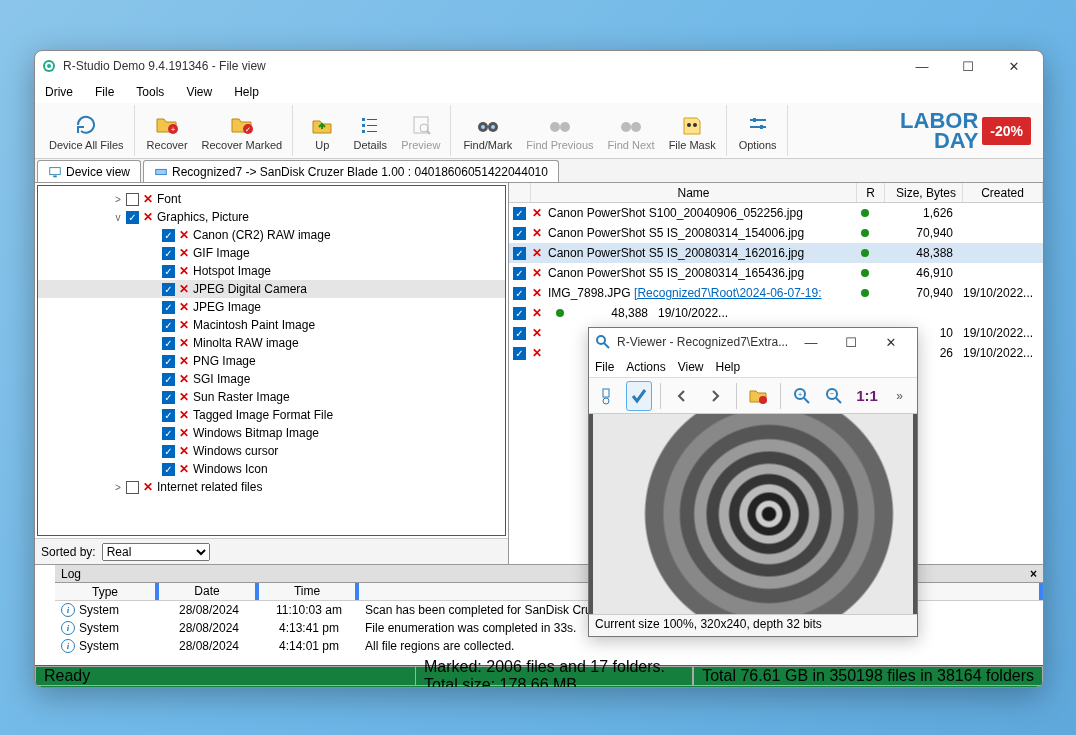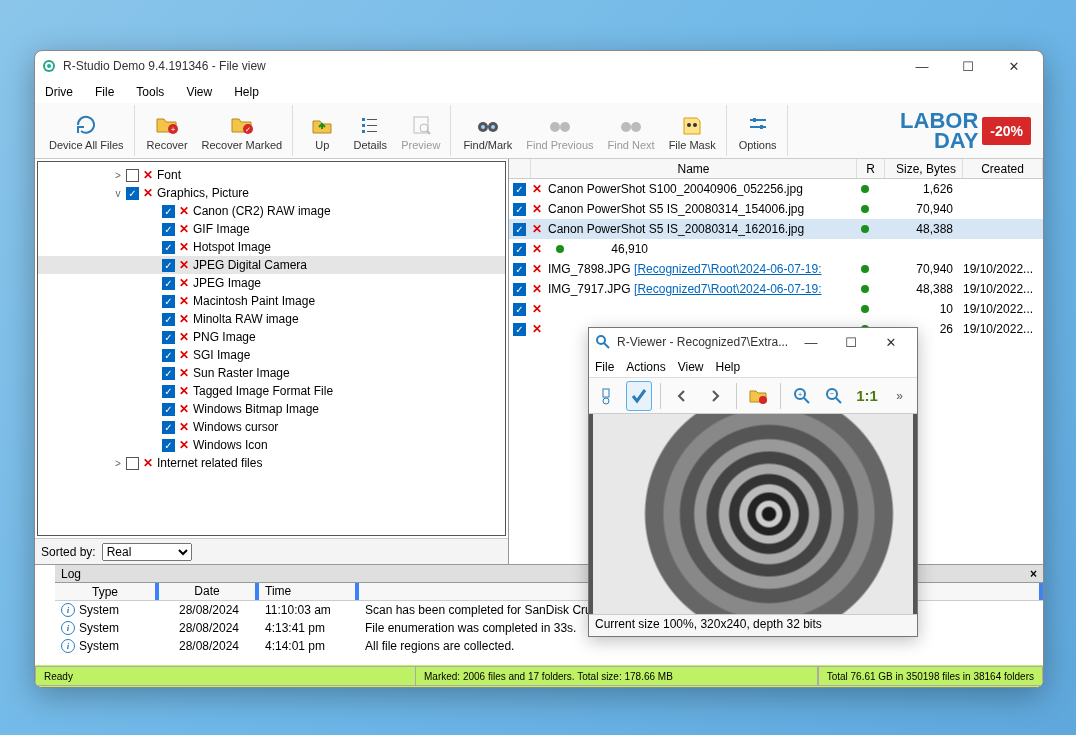--- a/index.html
+++ b/index.html
@@ -27,21 +27,21 @@
 .left-pane { width: 474px; display: flex; flex-direction: column; border-right: 1px solid #999; }
 .tree { flex: 1; overflow: auto; font-size: 12px; padding: 4px 0; border: 1px solid #555; margin: 2px; background: #fff; }
 .tree-row { display: flex; align-items: center; height: 18px; padding-left: var(--ind, 40px); gap: 2px; white-space: nowrap; }
 .tree-row.sel { background: #e5e5e5; }
 .exp { width: 12px; color: #666; font-size: 10px; text-align: center; }
 .chk { width: 13px; height: 13px; border: 1px solid #555; background: #fff; display: inline-flex; align-items: center; justify-content: center; font-size: 10px; color: #fff; }
 .chk.on { background: #0067c0; border-color: #0067c0; }
 .chk.on::after { content: "✓"; }
 .xicon { color: #d00; font-weight: bold; font-size: 12px; width: 14px; text-align: center; }
 .sorter { height: 26px; display: flex; align-items: center; gap: 6px; padding: 0 6px; font-size: 12px; background: #f4f4f4; border-top: 1px solid #ccc; }
-.sorter select { font-size: 12px; width: 90px; }
+.sorter select { font-size: 12px; width: 108px; }
 .right-pane { flex: 1; display: flex; flex-direction: column; min-width: 0; }
 .grid-head { height: 20px; display: flex; background: #f7f7f7; border-bottom: 1px solid #ccc; font-size: 12px; }
 .grid-head div { border-right: 1px solid #ddd; padding: 2px 6px; display: flex; align-items: center; }
 .col-name { flex: 1; justify-content: center; }
 .col-r { width: 28px; justify-content: center; }
 .col-size { width: 78px; justify-content: flex-end; }
 .col-created { width: 80px; justify-content: center; }
 .grid-body { flex: 1; overflow: hidden; font-size: 12px; }
 .grid-row { display: flex; align-items: center; height: 20px; padding-left: 4px; gap: 4px; }
 .grid-row.sel { background: #d6e6f5; }
@@ -52,23 +52,23 @@
 .grid-row .created { width: 80px; overflow: hidden; white-space: nowrap; }
 .log-panel { height: 100px; display: flex; flex-direction: column; font-size: 12px; padding-left: 20px; }
 .log-title { height: 18px; background: #dfdfdf; border-bottom: 1px solid #999; padding: 1px 6px; display: flex; justify-content: space-between; align-items: center; }
 .log-head { display: flex; background: #f7f7f7; border-bottom: 1px solid #ccc; height: 18px; }
 .log-head div { border-right: 4px solid #3b82f6; padding: 1px 6px; }
 .log-body { flex: 1; overflow: hidden; }
 .log-row { display: flex; height: 18px; align-items: center; }
 .log-row div { padding: 0 6px; }
 .c-type { width: 104px; display: flex; align-items: center; gap: 4px;}
 .c-date { width: 100px; text-align: center;}
-.c-time { width: 100px; text-align: left;}
+.c-time { width: 100px; text-align: center;}
 .c-text { flex: 1; }
-.statusbar { height: 22px; display: flex; align-items: center; font-size: 10px; background: #bef264; }
+.statusbar { height: 22px; display: flex; align-items: center; font-size: 16px; background: #15803d; }
 .statusbar .cell { border: 1px solid #aaa; padding: 1px 8px; height: 20px; display: flex; align-items: center; }
 .statusbar .cell.first { flex: 0 0 380px; border-right: none;}
 .statusbar .cell.mid { flex: 1; }
 .info-ico { width: 14px; height: 14px; border-radius: 50%; border: 1px solid #2a7db8; color: #2a7db8; font-size: 9px; font-weight: bold; display: inline-flex; align-items: center; justify-content: center; font-style: italic; font-family: serif;}
 
 
 .viewer { position: absolute; top: 327px; left: 588px; width: 330px; height: 310px; background: #fff; border: 1px solid #777; box-shadow: 0 4px 16px rgba(0,0,0,0.25); display: flex; flex-direction: column; z-index: 10;}
 .viewer .titlebar { height: 28px; }
 .viewer .window-btn { width: 40px; height: 26px; }
 .viewer-menu { height: 22px; display: flex; align-items: center; padding: 0 6px; gap: 12px; font-size: 12px; border-bottom: 1px solid #ddd;}
@@ -230,20 +230,35 @@
     </div>
     <div class="promo">
       <div class="promo-text">
           <div>LABOR</div>
           <div>DAY</div>
         </div>
       <div class="promo-badge">-20%</div>
     </div>
   </div>
 
+  <div class="tabs">
+    <div class="tab">
+        <svg viewBox="0 0 16 16">
+          <rect x="2" y="3" width="12" height="8" fill="none" stroke="#2a7db8"></rect>
+          <rect x="6" y="12" width="4" height="2" fill="#2a7db8"></rect>
+        </svg>
+        <span>Device view</span>
+      </div>
+    <div class="tab">
+        <svg viewBox="0 0 16 16">
+          <rect x="2" y="5" width="12" height="6" fill="#9cf" stroke="#2a7db8"></rect>
+        </svg>
+        <span>Recognized7 -&gt; SanDisk Cruzer Blade 1.00 : 04018606051422044010</span>
+      </div>
+  </div>
 
   <div class="main">
     <div class="left-pane">
       <div class="tree" id="tree">
           <div class="tree-row" style="--ind: 74px;">
             <span class="exp">&gt;</span>
             <span class="chk "></span>
             <span class="xicon">✕</span>
             <span>Font</span>
           </div>
@@ -378,36 +393,36 @@
             <span class="chk on"></span>
             <span class="xicon">✕</span>
             <span class="fname">Canon PowerShot S5 IS_20080314_162016.jpg</span>
             <span class="dot"></span>
             <span class="size">48,388</span>
             <span class="created"></span>
           </div>
           <div class="grid-row">
             <span class="chk on"></span>
             <span class="xicon">✕</span>
+            <span class="fname">Canon PowerShot S5 IS_20080314_165436.jpg</span>
             <span class="dot"></span>
             <span class="size">46,910</span>
             <span class="created"></span>
           </div>
           <div class="grid-row">
             <span class="chk on"></span>
             <span class="xicon">✕</span>
             <span class="fname">IMG_7898.JPG <span class="link">[Recognized7\Root\2024-06-07-19:</span></span>
             <span class="dot"></span>
             <span class="size">70,940</span>
             <span class="created">19/10/2022...</span>
           </div>
           <div class="grid-row">
             <span class="chk on"></span>
             <span class="xicon">✕</span>
-            <span class="fname">IMG_7917.JPG <span class="link">[Recognized7\Root\2024-06-07-19:</span></span>
             <span class="dot"></span>
             <span class="size">48,388</span>
             <span class="created">19/10/2022...</span>
           </div>
           <div class="grid-row">
             <span class="chk on"></span>
             <span class="xicon">✕</span>
             <span class="fname"></span>
             <span class="dot"></span>
             <span class="size">10</span>
@@ -531,20 +546,20 @@
           <text x="7" y="10" font-size="8" fill="#2a7db8" text-anchor="middle">+</text>
         </svg>
       </div>
     <div class="vbtn">
         <svg width="18" height="18">
           <circle cx="7" cy="7" r="5" fill="none" stroke="#2a7db8" stroke-width="2"></circle>
           <line x1="11" y1="11" x2="16" y2="16" stroke="#2a7db8" stroke-width="2"></line>
           <text x="7" y="9" font-size="8" fill="#2a7db8" text-anchor="middle">−</text>
         </svg>
       </div>
-    <div class="vbtn" style="color:#4d7c0f;font-weight:bold;font-size:15px">1:1</div>
+    <div class="vbtn" style="color:#701a75;font-weight:bold;font-size:15px">1:1</div>
     <div class="vbtn" style="font-size:12px;color:#555">»</div>
   </div>
   <div class="viewer-body">
     <div class="spiral"></div>
   </div>
   <div class="viewer-status">Current size 100%, 320x240, depth 32 bits</div>
 </div>
 
 </body></html>

